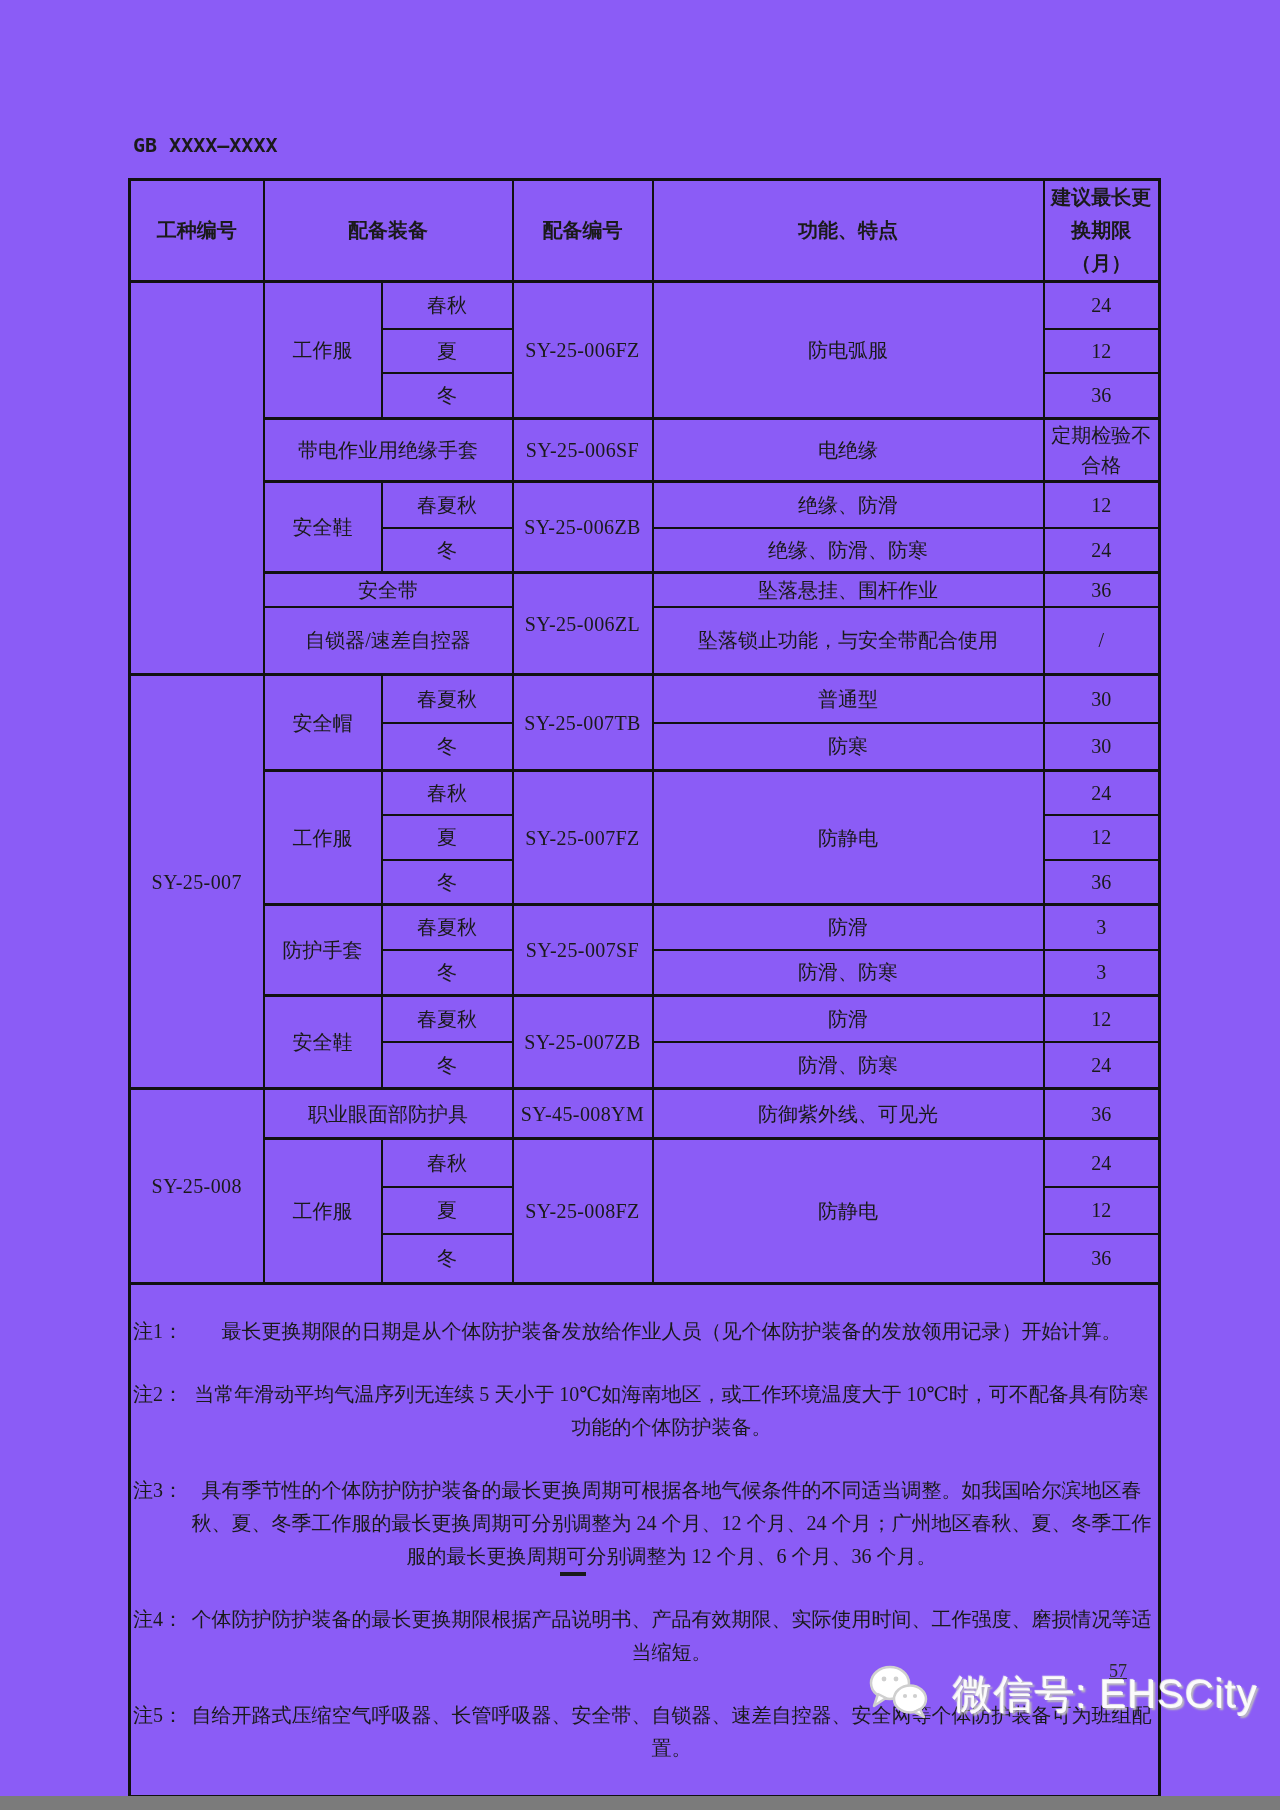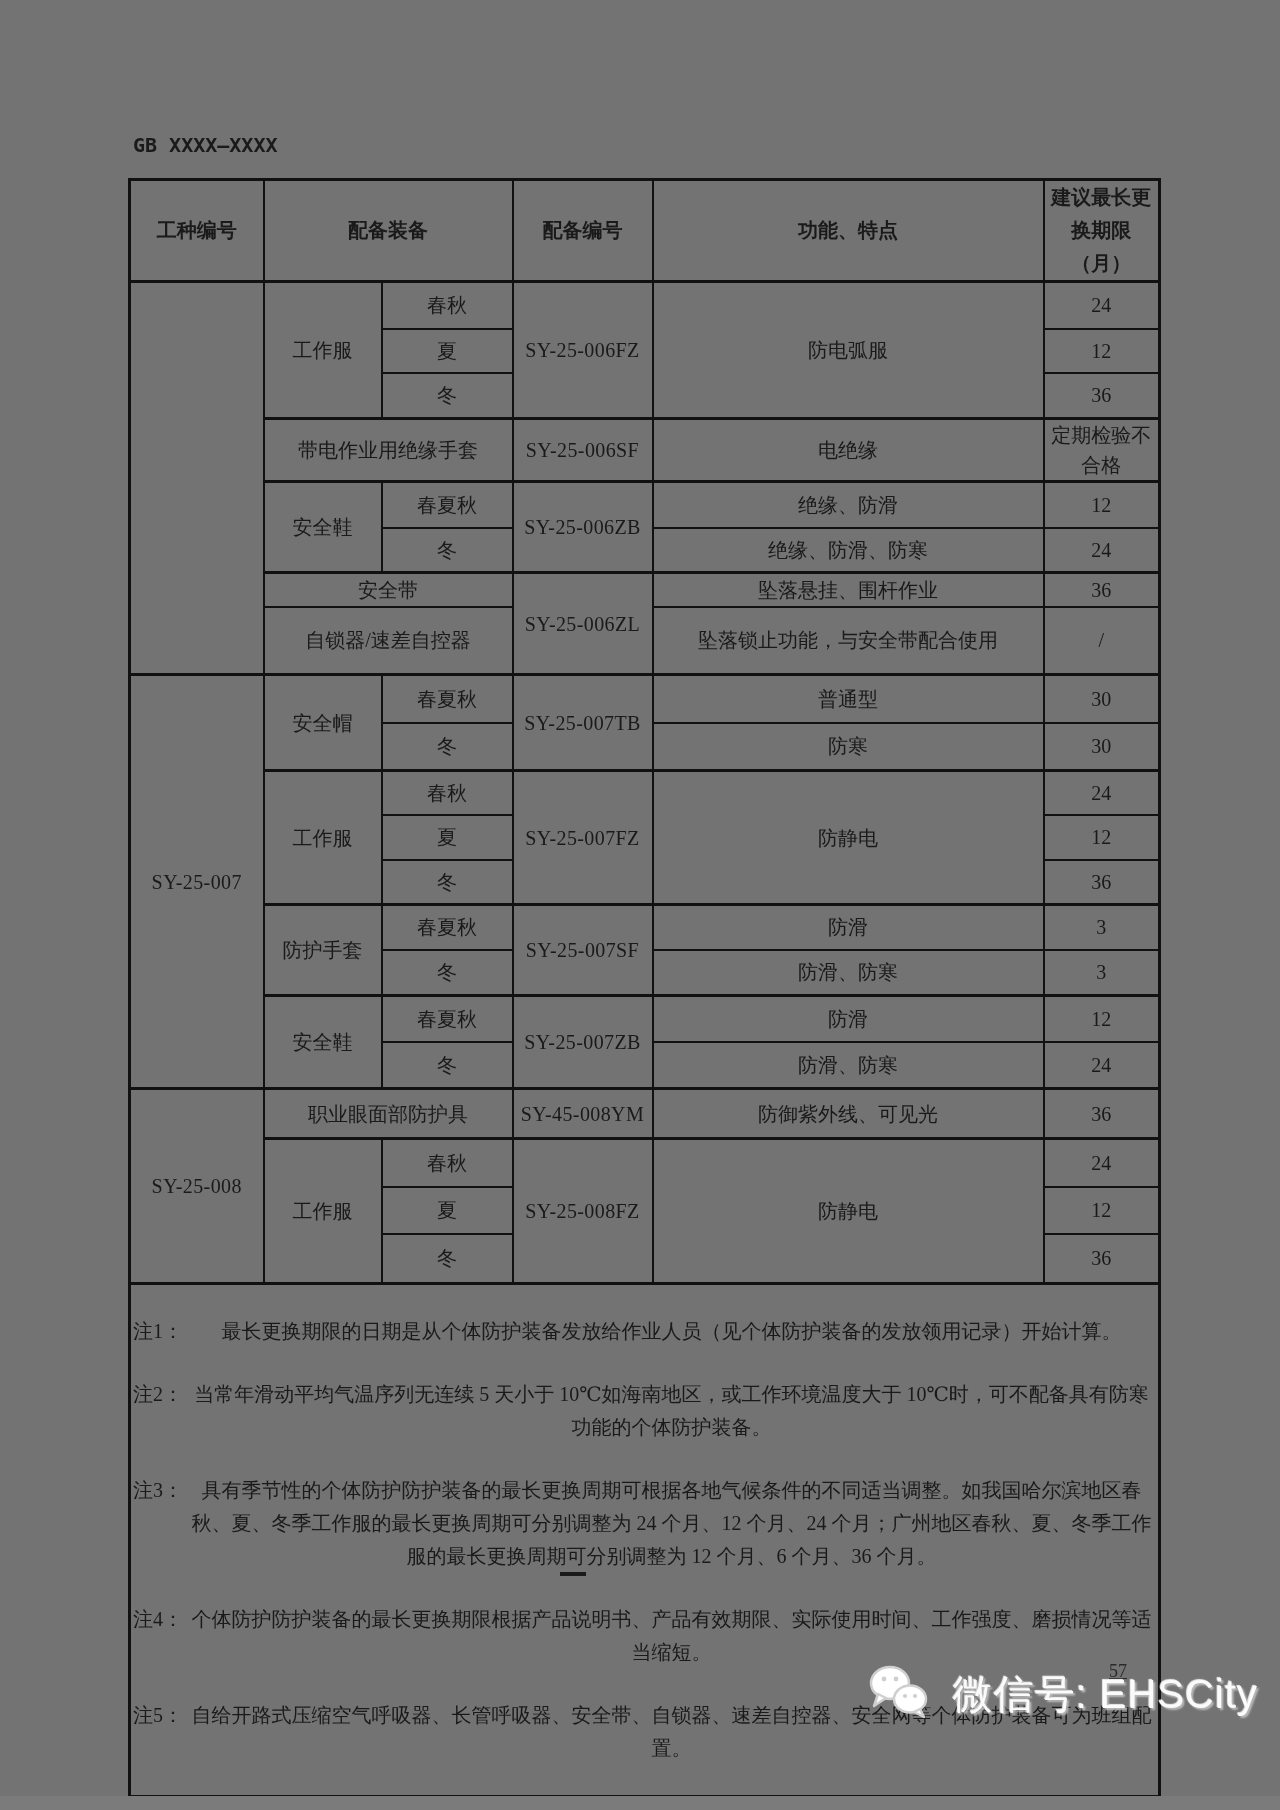--- a/index.html
+++ b/index.html
@@ -1,16 +1,16 @@
 <!DOCTYPE html>
 <html><head>
 <meta charset="utf-8">
 <style>
   html,body{margin:0;padding:0;background:#ffffff;}
-  .page{position:relative;width:1280px;height:1810px;background:#737373;overflow:hidden;
+  .page{position:relative;width:1280px;height:1810px;background:#8b5cf6;overflow:hidden;
         font-family:"Liberation Serif","DejaVu Serif",serif;color:#1a1a1a;}
   .doc-code{position:absolute;left:133px;top:133px;font-family:"DejaVu Sans Mono","Liberation Mono",monospace;
             font-size:20px;font-weight:600;letter-spacing:0px;}
   table.ppe{position:absolute;left:128px;top:178px;width:1030px;border-collapse:collapse;
             table-layout:fixed;border:3px solid #111;}
   table.ppe th,table.ppe td{border:2px solid #111;text-align:center;vertical-align:middle;
             font-size:20px;padding:0;white-space:pre-line;line-height:1.5;font-weight:normal;}
   table.ppe th{font-weight:bold;line-height:1.65;}
   table.ppe tr.thick td,table.ppe tr.thick th{border-top-width:3px;}
   td.ltext{text-align:left;padding-left:13px;}

